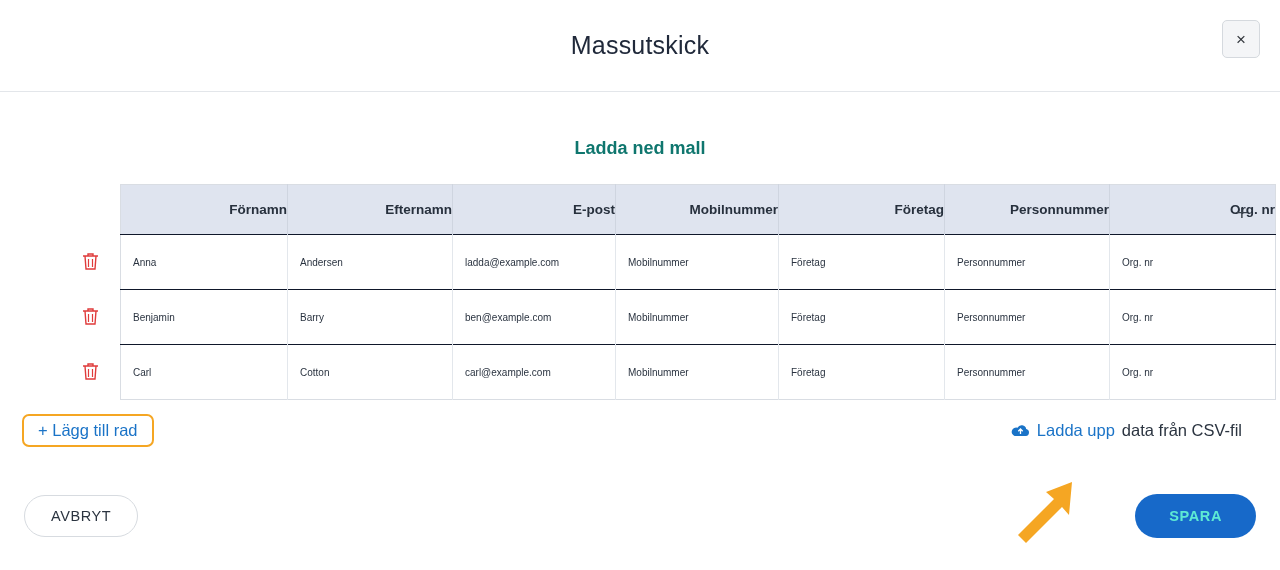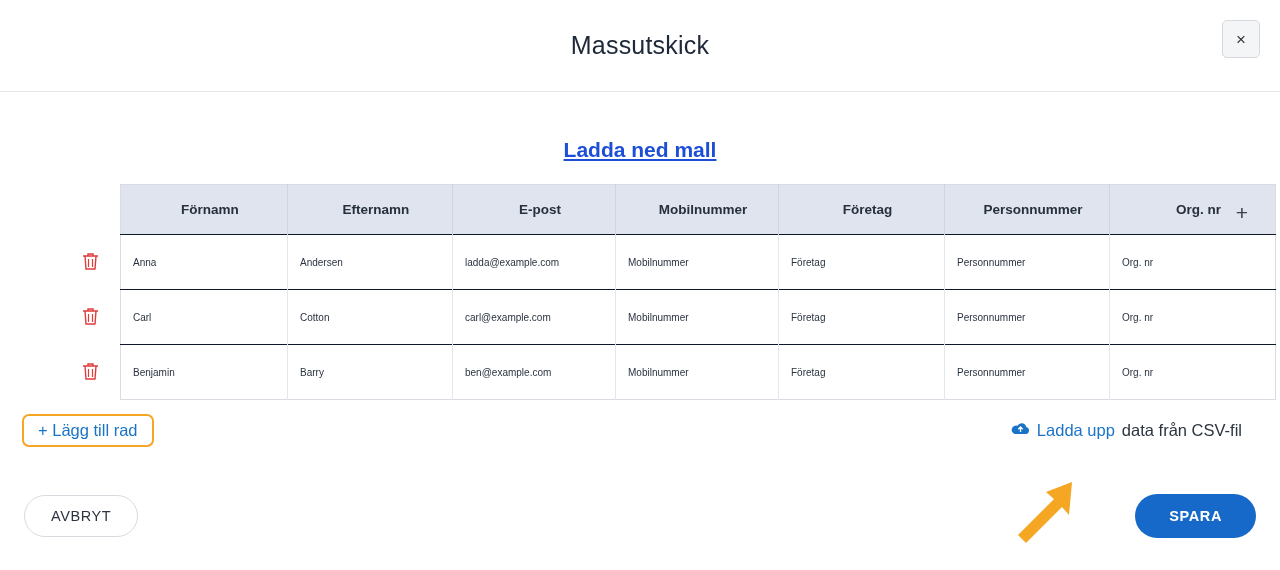--- a/index.html
+++ b/index.html
@@ -67,23 +67,22 @@
     margin: 0 auto;
   }
 
   .template-link-row {
     text-align: center;
     margin-top: 22px;
     position: relative;
     height: 28px;
   }
   .template-link {
-    font-size: 21px;
-    color: #1d4ed8;
-    text-decoration: underline;
+    font-size: 18px;
+    color: #0f766e;
     font-weight: 600;
     cursor: pointer;
   }
 
   
   .arrow-template {
     position: absolute;
     left: 425px;
     top: 178px;
     width: 90px;
@@ -101,21 +100,21 @@
     width: 1155px;
     margin-left: 0;
     table-layout: fixed;
     border: 1px solid #d9dde3;
   }
   table.parties th {
     background: #dfe4ef;
     font-size: 13.5px;
     font-weight: bold;
     color: #27303d;
-    text-align: center;
+    text-align: right;
     padding: 15px 0 15px 12px;
     height: 50px;
     border-right: 1px solid #cfd5e0;
   }
   table.parties th:last-child { border-right: none; }
   table.parties td {
     font-size: 10px;
     color: #2a3340;
     padding: 13px 0 13px 12px;
     height: 55px;
@@ -176,21 +175,21 @@
     color: #1a73c7;
     font-size: 16.5px;
     padding: 5px 14px;
     cursor: pointer;
     font-weight: 400;
   }
   .csv-upload {
     font-size: 16.5px;
     color: #2b3440;
     display: flex;
-    align-items: flex-start;
+    align-items: center;
     gap: 7px;
     white-space: nowrap;
   }
   .csv-upload .link {
     color: #1a73c7;
     cursor: pointer;
   }
   .cloud-icon { color: #1a73c7; display: flex; align-items: center; }
 
   
@@ -219,21 +218,21 @@
     border-radius: 22px;
     padding: 12px 26px;
     font-size: 14.5px;
     letter-spacing: 0.6px;
     color: #2b3440;
     cursor: pointer;
   }
   .btn-save {
     border: none;
     background: #1769c9;
-    color: #ffffff;
+    color: #5eead4;
     border-radius: 22px;
     padding: 14px 34px;
     font-size: 14.5px;
     letter-spacing: 0.6px;
     cursor: pointer;
     font-weight: 600;
   }
 </style>
 </head>
 <body>
@@ -297,32 +296,32 @@
           <tr>
             <td>Anna</td>
             <td>Andersen</td>
             <td>ladda@example.com</td>
             <td class="placeholder">Mobilnummer</td>
             <td class="placeholder">Företag</td>
             <td class="placeholder">Personnummer</td>
             <td class="placeholder">Org. nr</td>
           </tr>
           <tr>
-            <td>Carl</td>
-            <td>Cotton</td>
-            <td>carl@example.com</td>
+            <td>Benjamin</td>
+            <td>Barry</td>
+            <td>ben@example.com</td>
             <td class="placeholder">Mobilnummer</td>
             <td class="placeholder">Företag</td>
             <td class="placeholder">Personnummer</td>
             <td class="placeholder">Org. nr</td>
           </tr>
           <tr>
-            <td>Benjamin</td>
-            <td>Barry</td>
-            <td>ben@example.com</td>
+            <td>Carl</td>
+            <td>Cotton</td>
+            <td>carl@example.com</td>
             <td class="placeholder">Mobilnummer</td>
             <td class="placeholder">Företag</td>
             <td class="placeholder">Personnummer</td>
             <td class="placeholder">Org. nr</td>
           </tr>
         </tbody>
       </table>
 
       <div class="plus-add-col">+</div>
     </div>

